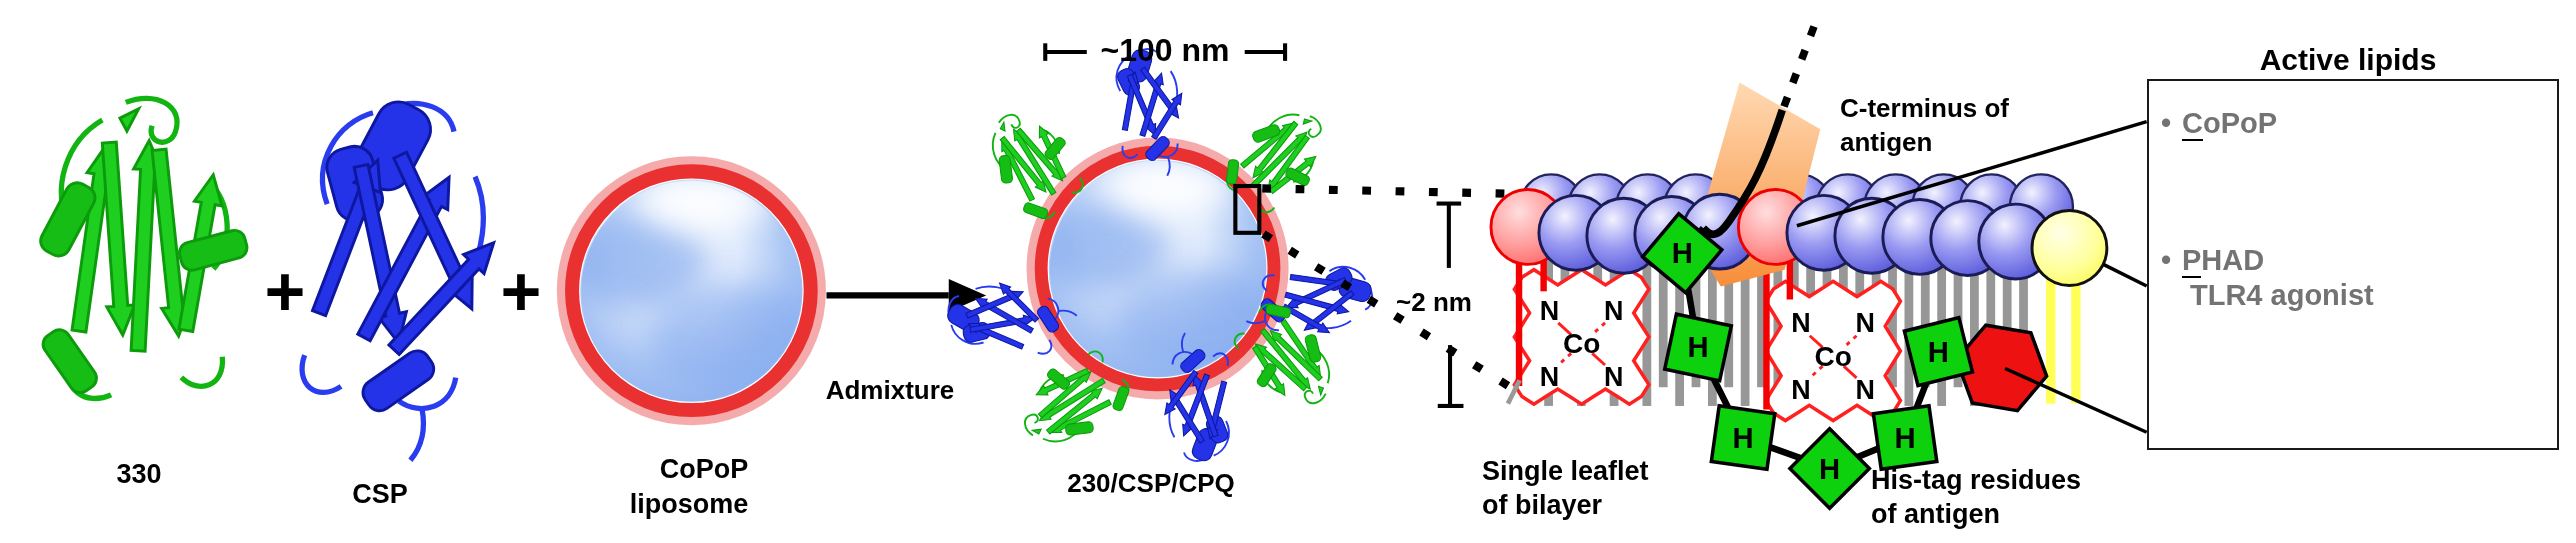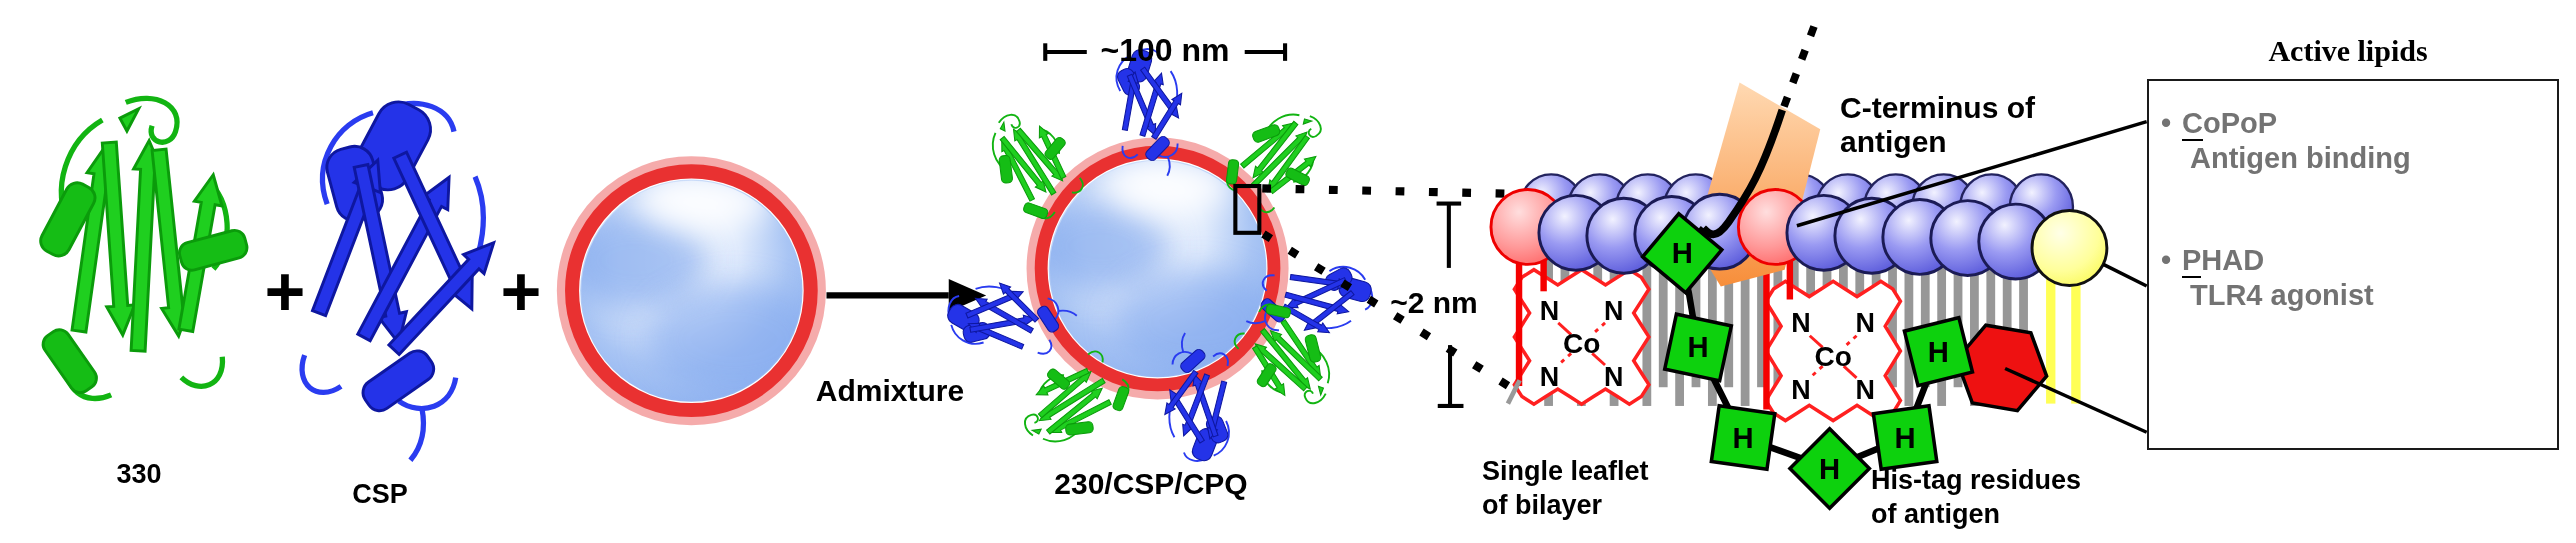--- a/index.html
+++ b/index.html
@@ -2,21 +2,21 @@
 <html style="font-size:9.4px"><head>
 <meta charset="utf-8">
 <style>
   html,body{margin:0;padding:0;background:#ffffff;}
   .canvas{position:relative;width:2576px;height:544px;background:#ffffff;overflow:hidden;
           font-family:"Liberation Sans",sans-serif;}
   .canvas svg.fig{position:absolute;left:0;top:0;}
   .lbl{position:absolute;font-weight:700;color:#000;white-space:nowrap;font-size:27px;line-height:33px;}
   .ctr{transform:translateX(-50%);text-align:right;}
   .mid{transform:translate(-50%,-50%);}
-  .f50{font-size:30px;}
+  .f50{font-size:26px;}
   .f52{font-size:30px;}
   .f54{font-size:32px;}
   .plus{font-size:70px;line-height:70px;}
   .legend-box{position:absolute;left:2147px;top:79px;width:408px;height:367px;
               border:2.9px solid #1a1a1a;background:transparent;}
   .legend-item{position:absolute;font-weight:700;font-size:29px;line-height:34px;color:#737373;white-space:nowrap;}
   .legend-item .l2{margin-left:29px;}
   .legend-item .blt{display:inline-block;width:21px;}
   .ul{display:inline-block;border-bottom:2.9px solid #000;padding-bottom:0px;line-height:1.02;}
 </style>
@@ -310,20 +310,24 @@
 </svg>
 
 <div class="lbl ctr" style="left:139px;top:458px;">330</div>
 
 <div class="lbl mid plus" style="left:285px;top:292px;">+</div>
 
 <div class="lbl ctr" style="left:380px;top:458px;margin-top:20px;">CSP</div>
 
 <div class="lbl mid plus" style="left:521px;top:292px;">+</div>
 
+<div class="lbl ctr" style="left:689px;top:452px;line-height:35px;">
+  <div>CoPoP</div>
+  <div>liposome</div>
+</div>
 
 <div class="lbl ctr f50" style="left:890px;top:374px;">Admixture</div>
 
 <div class="lbl ctr f54" style="left:1165px;top:34px;">~100 nm</div>
 
 <div class="lbl ctr f50" style="left:1151px;top:467px;">230/CSP/CPQ</div>
 
 <div class="lbl ctr f50" style="left:1434px;top:286px;">~2 nm</div>
 
 <div class="lbl f50" style="left:1840px;top:91px;line-height:34px;">
@@ -334,26 +338,25 @@
 <div class="lbl" style="left:1482px;top:454px;line-height:34px;">
   <div>Single leaflet</div>
   <div>of bilayer</div>
 </div>
 
 <div class="lbl" style="left:1871px;top:463px;line-height:34px;">
   <div>His-tag residues</div>
   <div>of antigen</div>
 </div>
 
-<div class="lbl ctr f52" style="left:2348px;top:34px;font-family:Liberation Serif, serif;">Active lipids</div>
+<div class="lbl ctr f52" style="left:2348px;top:43px;">Active lipids</div>
 <div class="legend-box"></div>
 
 <div class="legend-item" style="left:2161px;top:106px;">
   <div class="l1"><span class="blt">•</span><span class="ul">C</span><span>oPoP</span></div>
-  <div class="l2">Antigen binding</div>
 </div>
 
 <div class="legend-item" style="left:2161px;top:243px;">
   <div class="l1"><span class="blt">•</span><span class="ul">P</span><span>HAD</span></div>
   <div class="l2">TLR4 agonist</div>
 </div>
 
 
 </div>
 

